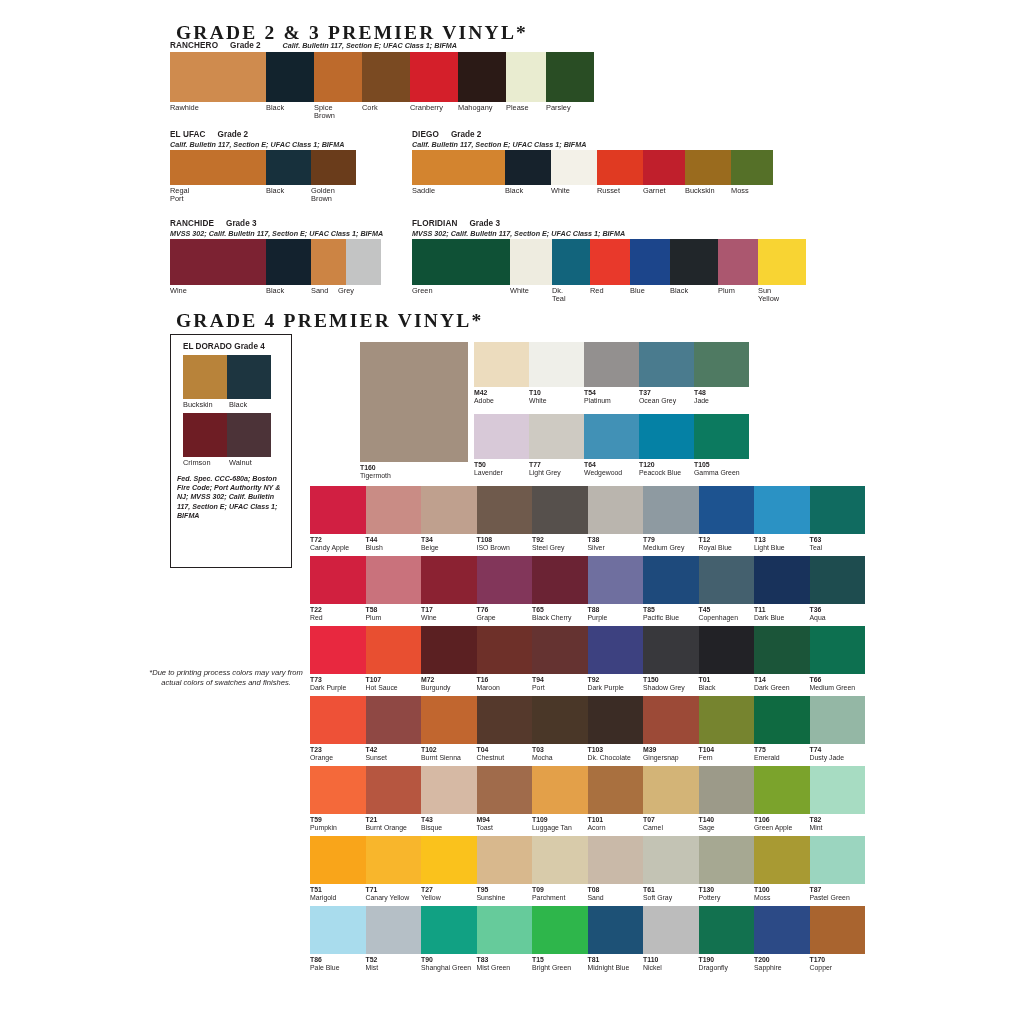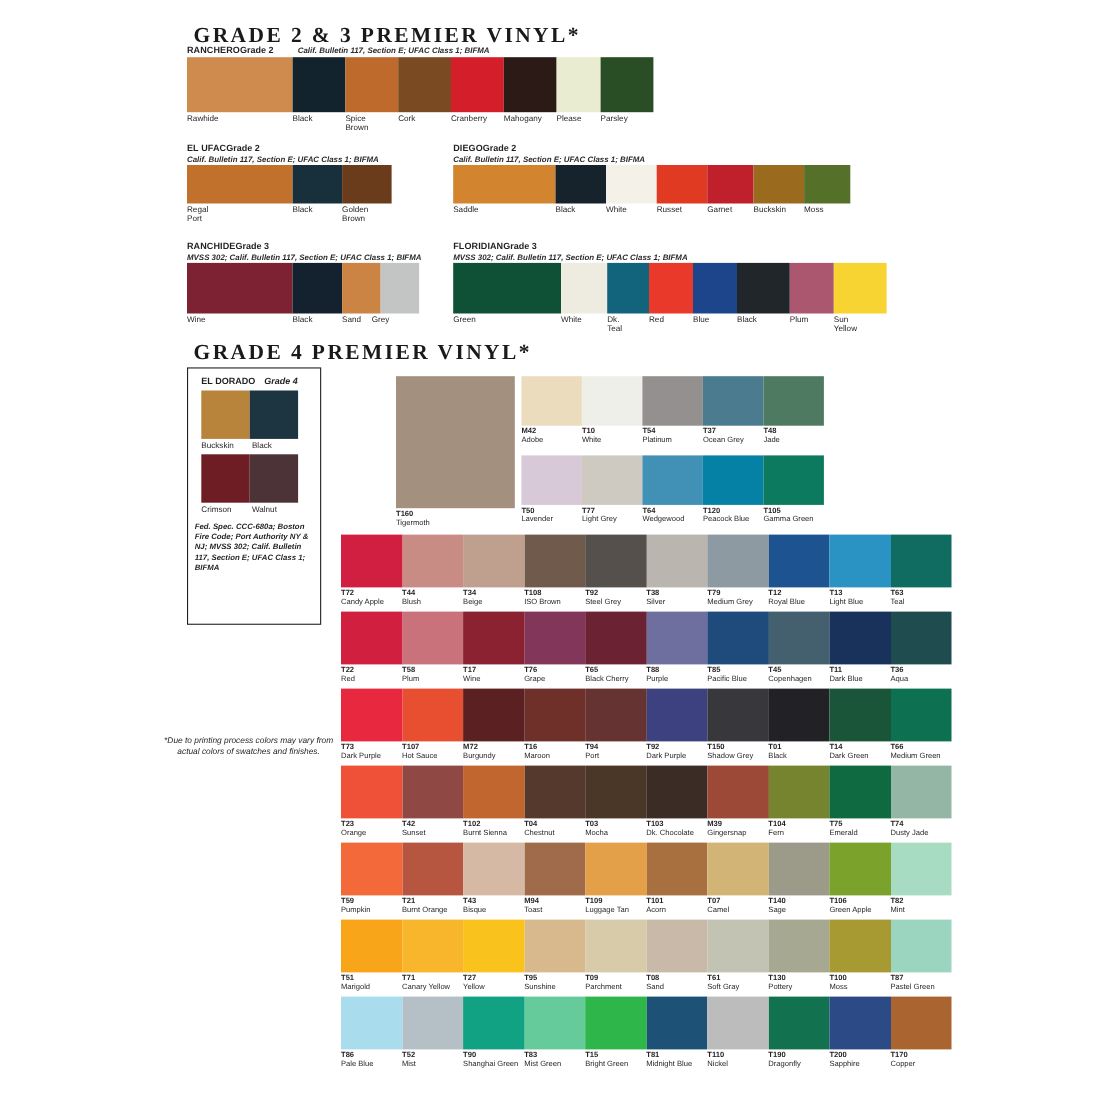--- a/index.html
+++ b/index.html
@@ -12,21 +12,21 @@
 
   
   .grade-title{
     font-family:"Liberation Serif", serif;
     font-size:19.5px;font-weight:700;letter-spacing:2.2px;
     color:#1a1a1a;white-space:nowrap;
   }
   .coll-name{
     font-size:8.2px;font-weight:700;letter-spacing:.1px;white-space:nowrap;
   }
-  .coll-grade{font-size:8.2px;font-weight:700;margin-left:0;}
+  .coll-grade{font-size:8.2px;font-weight:700;margin-left:12px;}
   .coll-spec{
     font-size:7.2px;font-style:italic;font-weight:700;white-space:nowrap;color:#2b2b2b;
   }
 
   
   .strip{position:absolute;display:flex;}
   .strip .sw{height:100%;}
   .lbls{position:absolute;}
   .lbl{
     position:absolute;font-size:7.4px;line-height:8.4px;color:#231f20;white-space:pre-line;
@@ -176,21 +176,21 @@
       <div class="lbl" style="left: 306px;">Plum</div>
       <div class="lbl" style="left: 346px;">Sun Yellow</div>
     </div>
 
   <div class="grade-title" style="left:176px;top:310px;position:absolute;">GRADE 4 PREMIER VINYL*</div>
 
 
   <div class="eldorado-box" style="left:170px;top:334px;width:120px;height:232px;">
     <div class="ed-title" style="left:12px;top:7px;">
       <span>EL DORADO</span>
-      <span class="ed-grade" style="margin-left:6px;font-style:italic;">Grade 4</span>
+      <span class="ed-grade" style="margin-left:0;">Grade 4</span>
     </div>
     <div class="ed-sw" id="ed-sw-0" style="left: 12px; top: 20px; width: 44px; height: 44px; background: rgb(184, 131, 58);"></div>
     <div class="ed-sw" id="ed-sw-1" style="left: 56px; top: 20px; width: 44px; height: 44px; background: rgb(29, 53, 64);"></div>
     <div class="ed-lbl" style="left:12px;top:66px;">Buckskin</div>
     <div class="ed-lbl" style="left:58px;top:66px;">Black</div>
     <div class="ed-sw" id="ed-sw-2" style="left: 12px; top: 78px; width: 44px; height: 44px; background: rgb(110, 29, 36);"></div>
     <div class="ed-sw" id="ed-sw-3" style="left: 56px; top: 78px; width: 44px; height: 44px; background: rgb(76, 51, 56);"></div>
     <div class="ed-lbl" style="left:12px;top:124px;">Crimson</div>
     <div class="ed-lbl" style="left:58px;top:124px;">Walnut</div>
     <div class="ed-spec" style="left:6px;top:140px;">Fed. Spec. CCC-680a; Boston Fire Code; Port Authority NY &amp; NJ; MVSS 302; Calif. Bulletin 117, Section E; UFAC Class 1; BIFMA</div>

